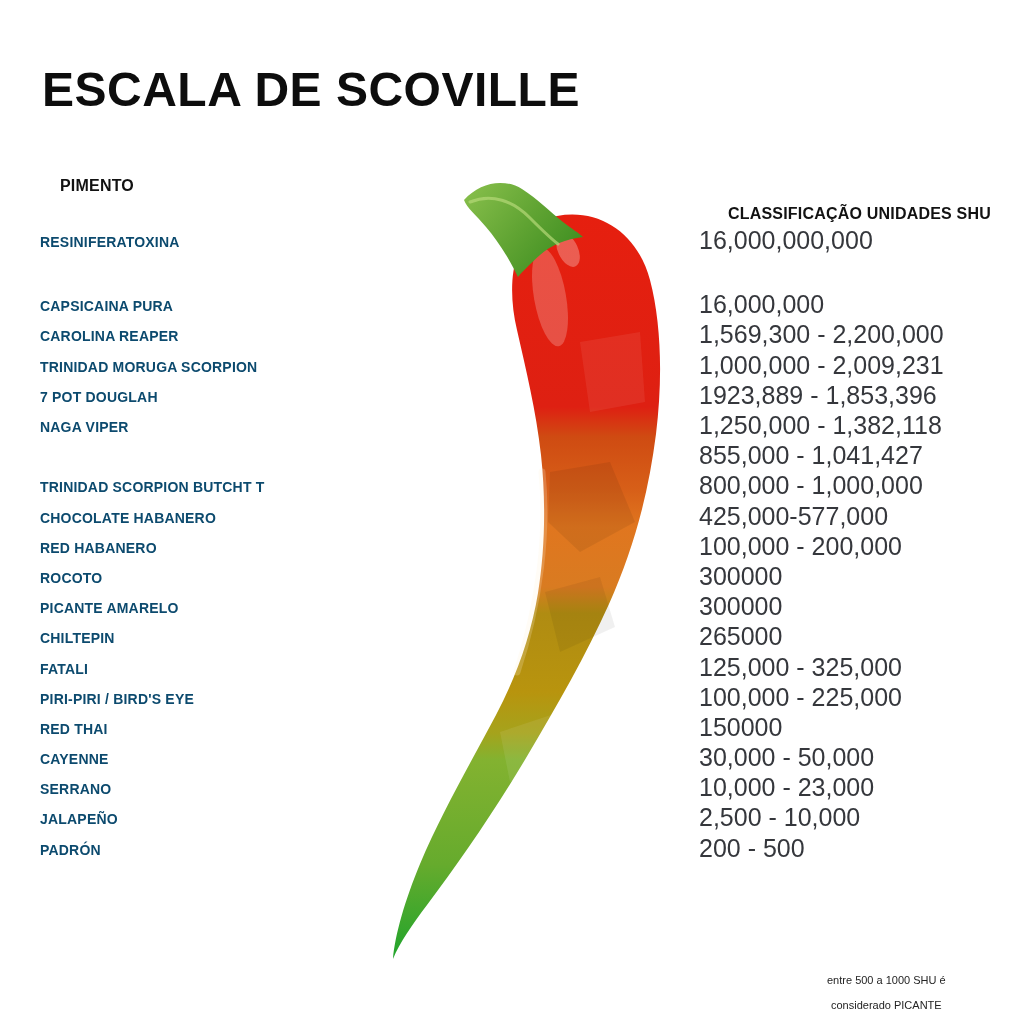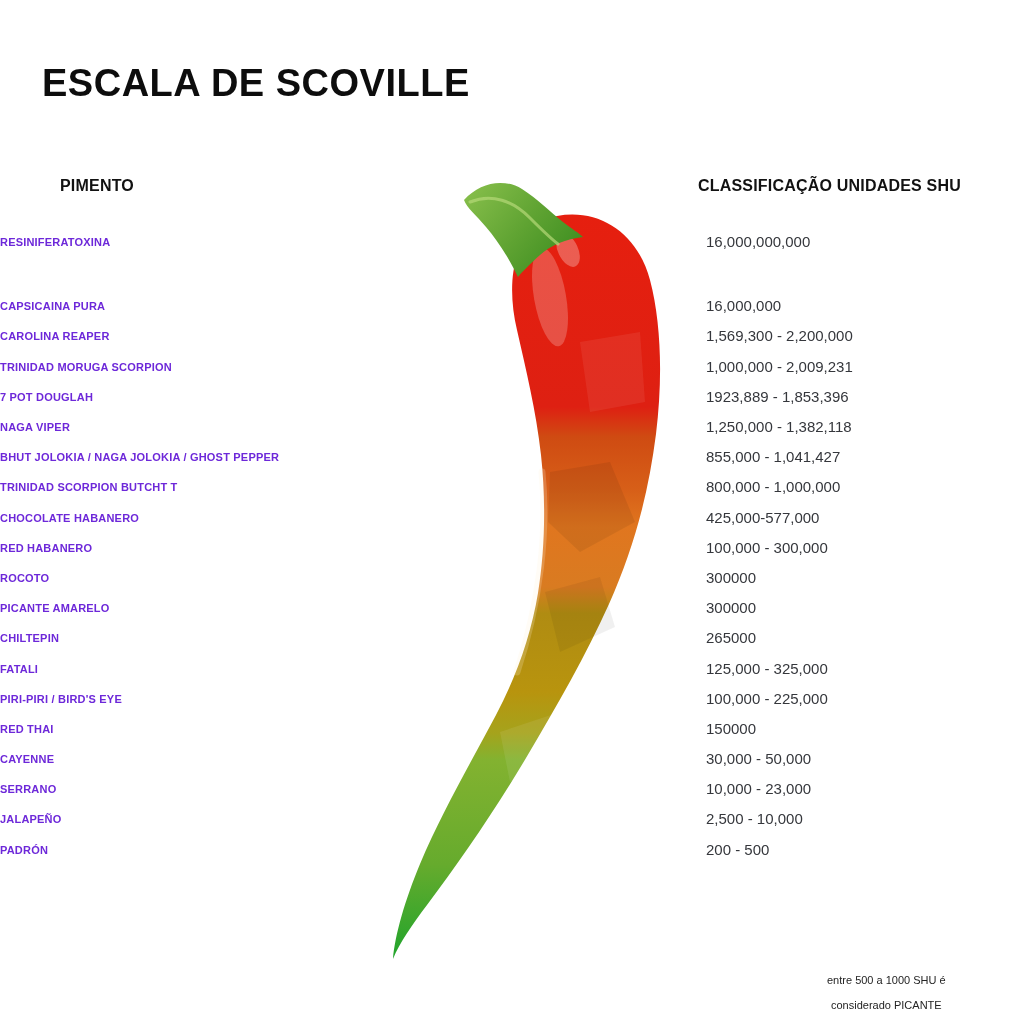--- a/index.html
+++ b/index.html
@@ -9,69 +9,69 @@
     height: 1024px;
     background: #ffffff;
     overflow: hidden;
     font-family: "Liberation Sans", sans-serif;
     color: #1c1c1c;
   }
   .page-title {
     position: absolute;
     left: 42px;
     top: 62px;
-    font-size: 38px;
+    font-size: 48px;
     font-weight: bold;
     letter-spacing: 0.5px;
     color: #0d0d0d;
     white-space: nowrap;
   }
   .col-header {
     position: absolute;
     top: 177px;
     font-size: 16px;
     font-weight: bold;
     color: #121212;
     white-space: nowrap;
     letter-spacing: 0.2px;
   }
   .col-header.left { left: 40px; margin-left: 20px; }
-  .col-header.right { left: 698px; }
+  .col-header.right { left: 728px; margin-top: 28px; }
   .table-rows {
     position: absolute;
     left: 0;
     top: 227px;
     width: 1014px;
   }
   .row {
     position: relative;
     height: 30.2px;
     display: flex;
     align-items: center;
   }
   .row-gap { height: 34px; }
   .pepper-name {
-    font-size: 11px;
+    margin-left: 40px;
+    font-size: 14px;
     font-weight: bold;
-    color: #6d28d9;
+    color: #0c4a6e;
     white-space: nowrap;
     letter-spacing: 0.2px;
     z-index: 2;
   }
   .shu-value {
     position: absolute;
     left: 699px;
     top: 50%;
     transform: translateY(-54%);
-    font-size: 15px;
+    font-size: 25px;
     font-weight: normal;
     color: #35373c;
     white-space: nowrap;
     z-index: 2;
-    margin-left: 7px;
   }
   .pepper-art {
     position: absolute;
     left: 350px;
     top: 172px;
     width: 320px;
     height: 800px;
     z-index: 1;
     pointer-events: none;
   }
@@ -183,37 +183,36 @@
       <span class="pepper-name">7 POT DOUGLAH</span>
       <span class="shu-value">1923,889 - 1,853,396</span>
     </div>
 
     <div class="row">
       <span class="pepper-name">NAGA VIPER</span>
       <span class="shu-value">1,250,000 - 1,382,118</span>
     </div>
 
     <div class="row">
-      <span class="pepper-name">BHUT JOLOKIA / NAGA JOLOKIA / GHOST PEPPER</span>
       <span class="shu-value">855,000 - 1,041,427</span>
     </div>
 
     <div class="row">
       <span class="pepper-name">TRINIDAD SCORPION BUTCHT T</span>
       <span class="shu-value">800,000 - 1,000,000</span>
     </div>
 
     <div class="row">
       <span class="pepper-name">CHOCOLATE HABANERO</span>
       <span class="shu-value">425,000-577,000</span>
     </div>
 
     <div class="row">
       <span class="pepper-name">RED HABANERO</span>
-      <span class="shu-value">100,000 - 300,000</span>
+      <span class="shu-value">100,000 - 200,000</span>
     </div>
 
 
     <div class="row">
       <span class="pepper-name">ROCOTO</span>
       <span class="shu-value">300000</span>
     </div>
 
     <div class="row">
       <span class="pepper-name">PICANTE AMARELO</span>

